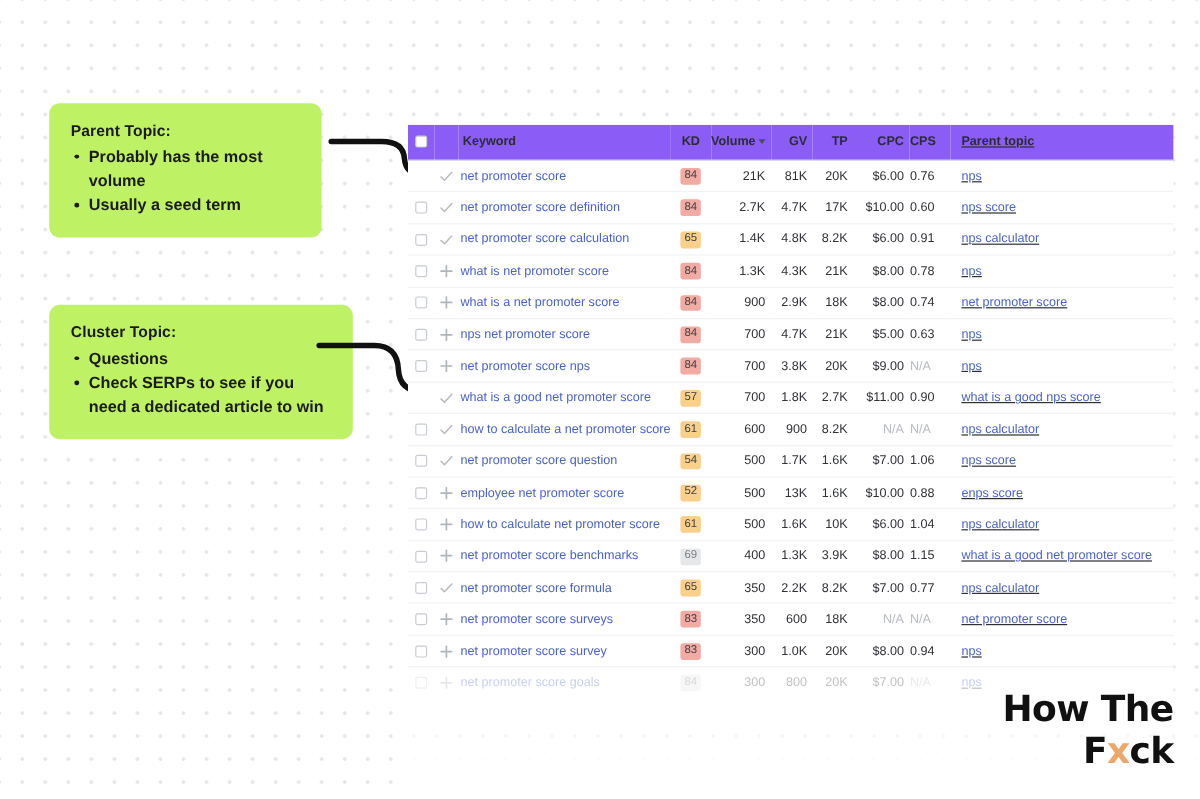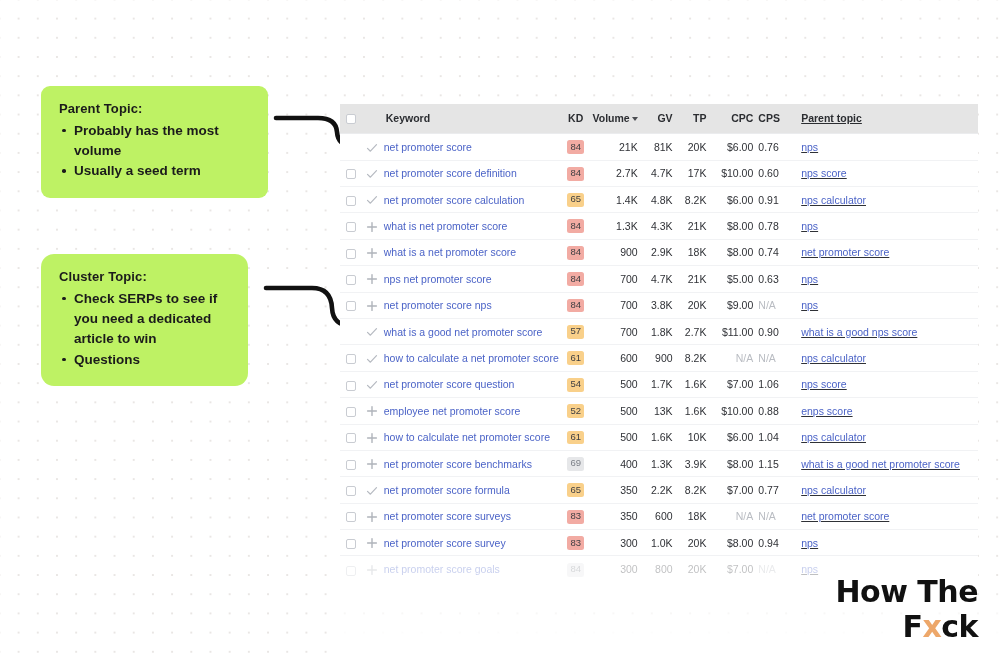--- a/index.html
+++ b/index.html
@@ -26,21 +26,21 @@
 
   
   .note-card {
     position: absolute;
     background: #bef264;
     border-radius: 9px;
     padding: 14px 18px 16px 18px;
     color: #1b1b1b;
   }
   #note-parent  { left: 41px; top: 86px;  width: 227px; }
-  #note-cluster { left: 41px; top: 254px; width: 207px; border-radius: 13px; }
+  #note-cluster { left: 41px; top: 254px; width: 253px; }
 
   .note-title {
     font-size: 13px;
     font-weight: bold;
     line-height: 1.45;
     margin-bottom: 2px;
     letter-spacing: .1px;
   }
   .note-list { list-style: none; }
   .note-list li {
@@ -84,21 +84,21 @@
     color: #2f3136;
   }
 
   .kw-table thead th {
     font-size: 10.5px;
     font-weight: bold;
     color: #2b2d31;
     padding: 8px 0 9px 0;
     border-bottom: 1px solid #ebecee;
     white-space: nowrap;
-    background: #e5e5e5;
+    background: #8b5cf6;
   }
 
   .kw-table tbody td {
     padding: 0;
     height: 26.4px;
     border-bottom: 1px solid #f1f2f4;
     white-space: nowrap;
     vertical-align: middle;
   }
   .kw-table tbody tr:last-child td { border-bottom: none; }
@@ -206,22 +206,22 @@
   <div class="note-title">Parent Topic:</div>
   <ul class="note-list">
     <li>Probably has the most volume</li>
     <li>Usually a seed term</li>
   </ul>
 </div>
 
 <div class="note-card" id="note-cluster">
   <div class="note-title">Cluster Topic:</div>
   <ul class="note-list">
+    <li>Questions</li>
     <li>Check SERPs to see if you need a dedicated article to win</li>
-    <li>Questions</li>
   </ul>
 </div>
 
 <svg class="arrow-svg" id="arrow-top" width="96" height="44" viewBox="0 0 96 44">
   <path d="M2 6 H44 Q62 6 63 20 Q64 34 80 34" stroke="#111" stroke-width="4.6" fill="none" stroke-linecap="round"></path>
   <path d="M70 25 L84 34 L70 43 Z" fill="#111"></path>
 </svg>
 
 <svg class="arrow-svg" id="arrow-bottom" width="106" height="56" viewBox="0 0 106 56">
   <path d="M2 8 H48 Q67 8 68 28 Q69 46 88 46" stroke="#111" stroke-width="4.6" fill="none" stroke-linecap="round"></path>

